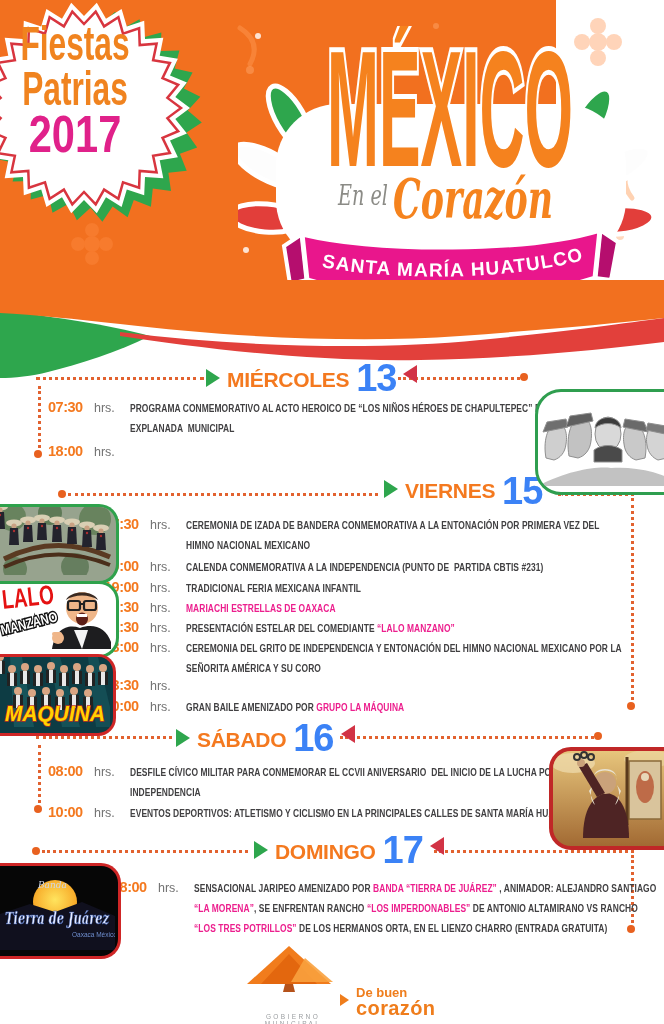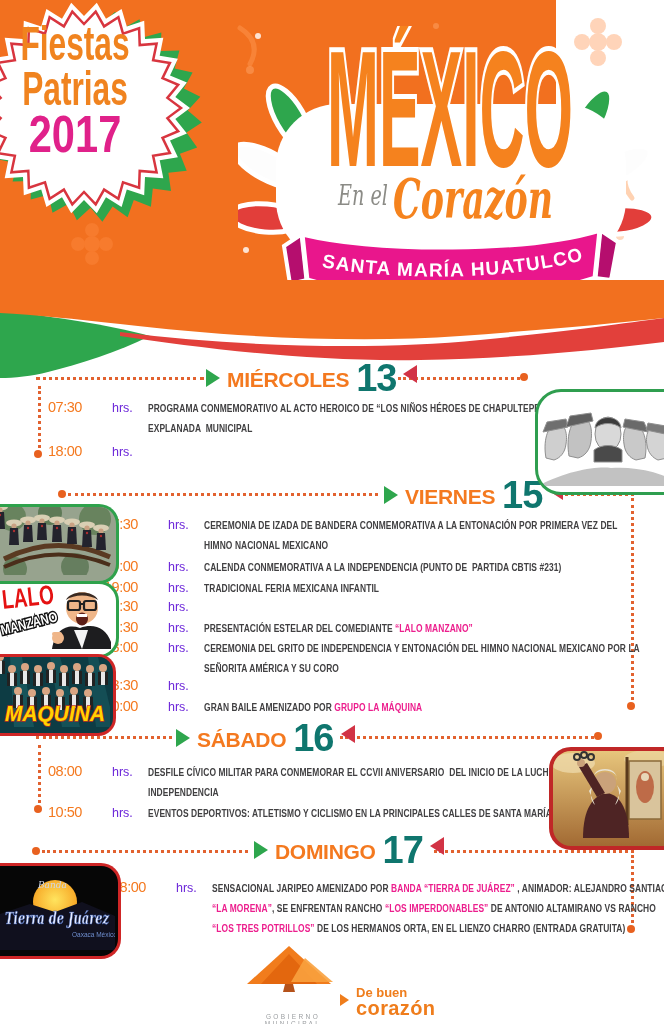--- a/index.html
+++ b/index.html
@@ -20,25 +20,25 @@
   .dl{position:absolute;height:0;border-top:3px dotted #e2622f;}
   .dv{position:absolute;width:0;border-left:3px dotted #e2622f;}
   .dot{position:absolute;width:8px;height:8px;border-radius:50%;background:#e8611f;}
   
   .day-header{position:absolute;display:flex;align-items:flex-end;gap:7px;height:38px;}
   .tri-g{width:0;height:0;border-left:14px solid #2ea64d;border-top:9px solid transparent;
          border-bottom:9px solid transparent;margin-bottom:7px;}
   .tri-r{width:0;height:0;border-right:14px solid #d23345;border-top:9px solid transparent;
          border-bottom:9px solid transparent;margin-bottom:11px;}
   .day-name{font-size:21px;font-weight:800;color:#f4791f;letter-spacing:-.3px;margin-bottom:2px;}
-  .day-num{font-size:38px;font-weight:800;color:#0f766e;line-height:.82;letter-spacing:-1px;}
+  .day-num{font-size:38px;font-weight:800;color:#3b82f6;line-height:.82;letter-spacing:-1px;}
   
   .event{position:absolute;display:flex;align-items:baseline;}
-  .time{font-size:14.5px;font-weight:400;color:#f4791f;width:44px;letter-spacing:-.5px;flex:none;}
-  .hrs{font-size:12.5px;color:#6d28d9;width:30px;margin-left:20px;flex:none;}
+  .time{font-size:14.5px;font-weight:700;color:#f4791f;width:44px;letter-spacing:-.5px;flex:none;}
+  .hrs{font-size:12.5px;color:#737373;width:30px;margin-left:2px;flex:none;}
   .etxt{margin-left:6px;}
   .condense{font-size:10.8px;font-weight:700;line-height:20px;color:#414042;letter-spacing:.1px;
             white-space:pre;transform:scaleX(.78);transform-origin:0 0;}
   .condense .pk{color:#ec1e8d;}
   
   .card{position:absolute;overflow:hidden;}
   #img-cadets{left:535px;top:389px;width:152px;height:100px;background:#fff;
               border:3px solid #2f9e4f;border-radius:26px;}
   #img-mariachi{left:0;top:504px;width:116px;height:74px;background:#97a38e;
                 border:3px solid #2fa24c;border-left:none;border-radius:0 20px 20px 0;}
@@ -183,21 +183,21 @@
   <div class="dl" style="left:434px;top:850px;width:200px;"></div>
   <div class="dv" style="left:631px;top:855px;height:68px;"></div>
   <div class="dot" style="left:627px;top:925px;"></div>
 
   <div class="day-header" style="left:206px;top:356px;text-align:center;">
     <span class="tri-g"></span>
     <span class="day-name">MIÉRCOLES</span>
     <span class="day-num">13</span>
     <span class="tri-r"></span>
   </div>
-  <div class="day-header" style="left:384px;top:473px;">
+  <div class="day-header" style="left:384px;top:473px;align-items:center;">
     <span class="tri-g"></span>
     <span class="day-name">VIERNES</span>
     <span class="day-num">15</span>
     <span class="tri-r"></span>
   </div>
   <div class="day-header" style="left:176px;top:716px;justify-content:space-between;">
     <span class="tri-g"></span>
     <span class="day-name">SÁBADO</span>
     <span class="day-num">16</span>
     <span class="tri-r"></span>
@@ -238,20 +238,23 @@
   <div class="event" style="left:104px;top:578px;">
     <span class="time">19:00</span>
     <span class="hrs">hrs.</span>
     <div class="etxt">
         <div class="condense"><span>TRADICIONAL FERIA MEXICANA INFANTIL</span></div>
       </div>
   </div>
   <div class="event" style="left:104px;top:598px;">
     <span class="time">19:30</span>
     <span class="hrs">hrs.</span>
+    <div class="etxt">
+        <div class="condense"><span class="pk">MARIACHI ESTRELLAS DE OAXACA</span></div>
+      </div>
   </div>
   <div class="event" style="left:104px;top:618px;">
     <span class="time">21:30</span>
     <span class="hrs">hrs.</span>
     <div class="etxt">
         <div class="condense"><span>PRESENTACIÓN ESTELAR DEL COMEDIANTE </span><span class="pk">“LALO MANZANO”</span></div>
       </div>
   </div>
   <div class="event" style="left:104px;top:638px;">
     <span class="time">23:00</span>
@@ -273,21 +276,21 @@
   </div>
 
   <div class="event" style="left:48px;top:762px;">
     <span class="time">08:00</span>
     <span class="hrs">hrs.</span>
     <div class="etxt">
         <div class="condense"><span>DESFILE CÍVICO MILITAR PARA CONMEMORAR EL CCVII ANIVERSARIO  DEL INICIO DE LA LUCHA POR LA</span><br><span>INDEPENDENCIA</span></div>
       </div>
   </div>
   <div class="event" style="left:48px;top:803px;">
-    <span class="time">10:50</span>
+    <span class="time">10:00</span>
     <span class="hrs">hrs.</span>
     <div class="etxt">
         <div class="condense"><span>EVENTOS DEPORTIVOS: ATLETISMO Y CICLISMO EN LA PRINCIPALES CALLES DE SANTA MARÍA HUATULCO</span></div>
       </div>
   </div>
 
   <div class="event" style="left:112px;top:878px;">
     <span class="time">18:00</span>
     <span class="hrs">hrs.</span>
     <div class="etxt">

